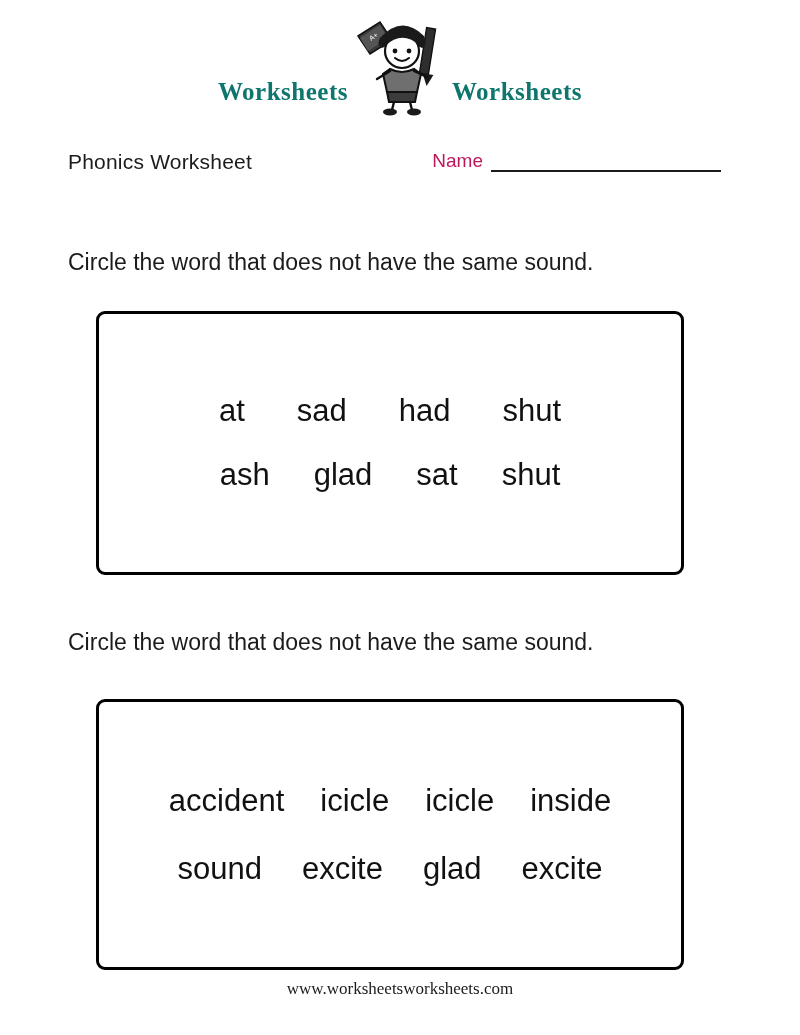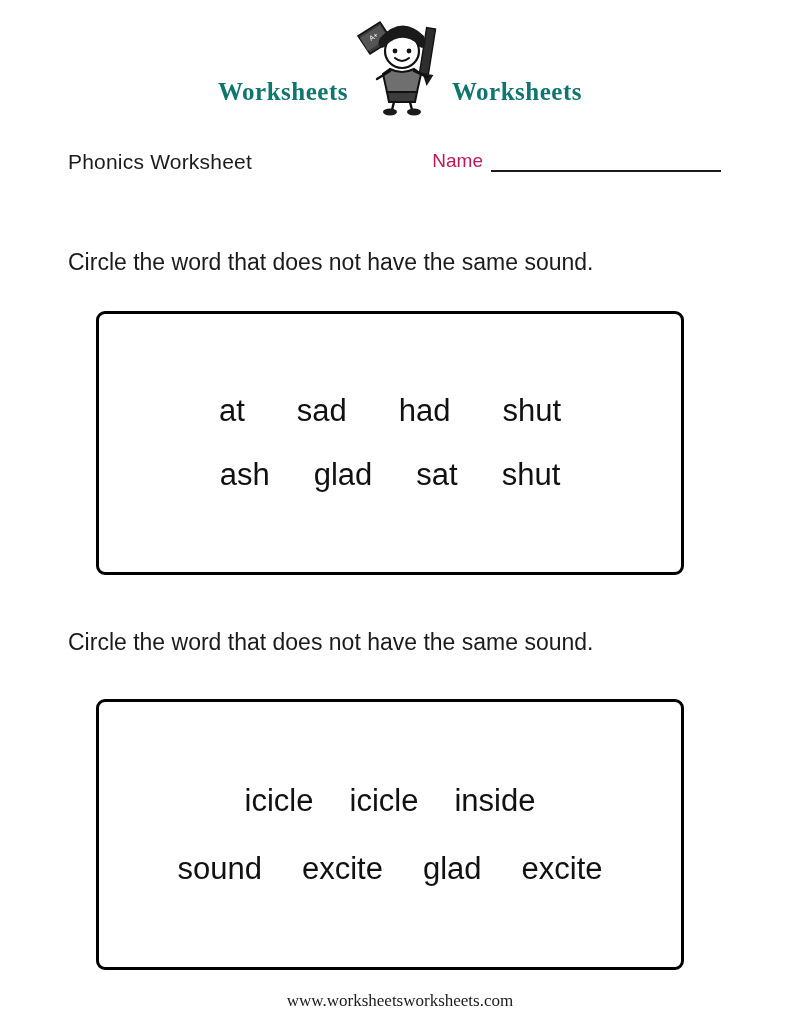--- a/index.html
+++ b/index.html
@@ -124,21 +124,21 @@
 
   
   .box-1 .row-a .word { margin: 0 26px; }
   .box-1 .row-b .word { margin: 0 22px; }
   .box-2 .row-a .word { margin: 0 18px; }
   .box-2 .row-b .word { margin: 0 20px; }
 
   
   .footer {
     position: absolute;
-    bottom: 24px;
+    bottom: 36px;
     left: 0;
     width: 100%;
     text-align: center;
     font-family: "Liberation Serif", serif;
     font-size: 17px;
     color: #1b1b1b;
   }
 </style>
 </head>
 <body>
@@ -211,20 +211,21 @@
     <span class="word">glad</span>
     <span class="word">sat</span>
     <span class="word">shut</span>
   </div>
 </div>
 
 <div class="instruction instruction-2">Circle the word that does not have the same sound.</div>
 
 <div class="word-box box-2">
   <div class="word-row row-a">
+    <span class="word">accident</span>
     <span class="word">icicle</span>
     <span class="word">icicle</span>
     <span class="word">inside</span>
   </div>
   <div class="word-row row-b">
     <span class="word">sound</span>
     <span class="word">excite</span>
     <span class="word">glad</span>
     <span class="word">excite</span>
   </div>

